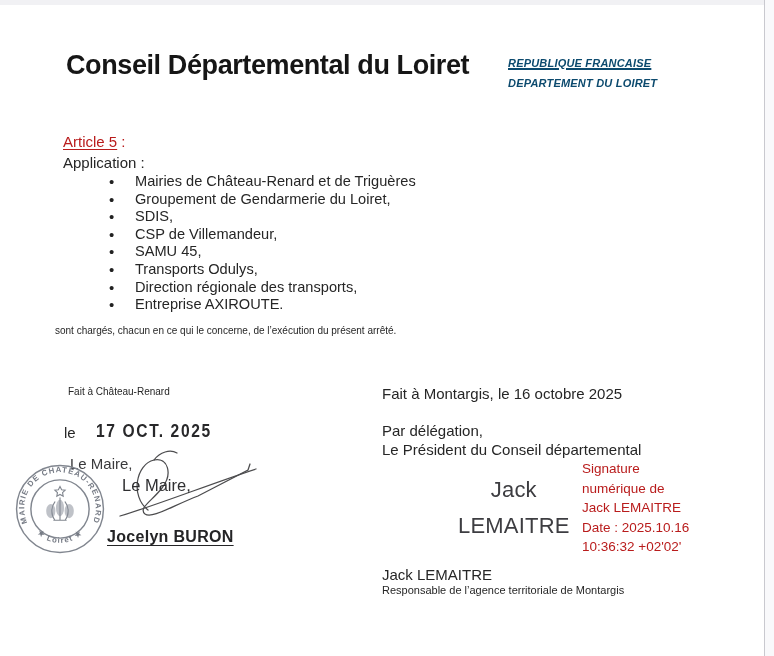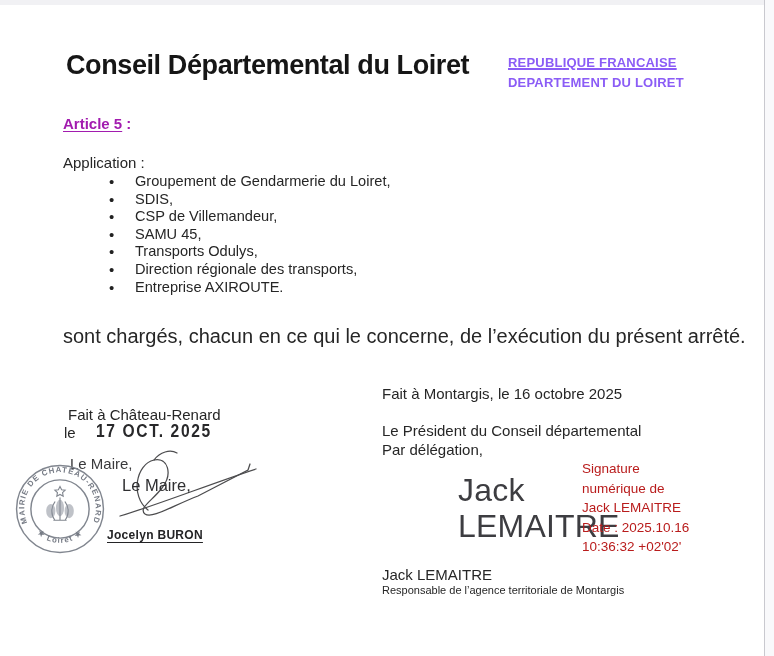--- a/index.html
+++ b/index.html
@@ -13,63 +13,63 @@
   .scan-right-line{position:absolute;left:764px;top:0;width:1px;height:656px;background:#c9c9cf;}
   .scan-right-zone{position:absolute;left:765px;top:0;width:9px;height:656px;background:#f9f9fb;}
 
   .abs{position:absolute;}
   .doc-title{
     left:66px;top:50px;margin:0;
     font-size:27px;font-weight:700;letter-spacing:-0.4px;color:#161616;
     white-space:nowrap;
   }
   .header-right{left:508px;top:53px;width:230px;line-height:20px;}
-  .header-right .line{font-size:13px;font-weight:700;color:#8b5cf6;letter-spacing:0.2px;white-space:nowrap;}
+  .header-right .line{font-size:11px;font-weight:700;color:#0c4a6e;letter-spacing:0.2px;white-space:nowrap;font-style:italic;}
   .u-tight{text-decoration:underline;text-underline-offset:1px;text-decoration-thickness:1.5px;}
 
-  .article-heading{left:63px;top:115px;font-size:15px;font-weight:700;color:#a21caf;}
+  .article-heading{left:63px;top:133px;font-size:15px;font-weight:400;color:#b91c1c;}
   .article-heading .u{text-decoration:underline;text-underline-offset:2px;}
   .application{left:63px;top:154px;font-size:15px;}
   ul.recipients{left:63px;top:173px;margin:0;padding:0;list-style:none;width:560px;}
   ul.recipients li{
     position:relative;padding-left:72px;font-size:14.6px;line-height:17.6px;
     white-space:nowrap;
   }
   ul.recipients li::before{
     content:"\2022";position:absolute;left:46px;top:0;font-size:15px;color:#222;
   }
-  .closing{left:63px;top:325px;font-size:20px;white-space:nowrap;}
+  .closing{left:55px;top:325px;font-size:10px;white-space:nowrap;}
 
-  .fait-left{left:68px;top:386px;font-size:15px;margin-top:20px;}
+  .fait-left{left:68px;top:386px;font-size:10px;}
   .date-le{left:64px;top:424px;font-size:15px;}
   .date-stamp{
     left:96px;top:420px;font-size:19px;font-weight:700;color:#28282a;
     letter-spacing:2px;transform:scaleX(0.82);transform-origin:left top;
     white-space:nowrap;
   }
   .maire-typed{left:70px;top:455px;font-size:15px;color:#3a3a3c;}
   .maire-hand{left:122px;top:476px;font-size:16.5px;color:#2f2f31;}
   .buron{
-    left:107px;top:528px;font-size:12px;font-weight:700;letter-spacing:0.3px;
+    left:107px;top:528px;font-size:16px;font-weight:700;letter-spacing:0.3px;
     text-decoration:underline;text-underline-offset:3px;color:#242426;
   }
   .stamp-svg{left:14px;top:463px;width:92px;height:92px;}
   .stamp-svg .ring{fill:none;stroke:#81868f;stroke-width:1.4;}
   .stamp-svg .ring-text{font-family:"Liberation Sans",sans-serif;font-size:7.6px;font-weight:700;
     letter-spacing:1.1px;fill:#767b85;}
   .stamp-svg .emblem{fill:none;stroke:#81868f;stroke-width:1.1;stroke-linecap:round;}
   .stamp-svg .emblem-fill{fill:#8b909a;opacity:0.55;stroke:none;}
   .sig-svg{left:100px;top:438px;width:200px;height:105px;}
   .sig-svg path{fill:none;stroke:#4c4c4e;stroke-width:1.25;stroke-linecap:round;}
 
   .fait-right{left:382px;top:385px;font-size:15px;}
   .president-block{left:382px;top:422px;font-size:15px;line-height:18.5px;}
   .digital-name{
-    left:458px;top:472px;font-size:32px;line-height:36px;font-weight:500;
-    color:#3d3d41;letter-spacing:0.2px;
+    left:458px;top:472px;font-size:22px;line-height:36px;font-weight:500;
+    color:#3d3d41;letter-spacing:0.2px;text-align:center;
   }
   .digital-details{
     left:582px;top:459px;width:160px;font-size:13.5px;line-height:19.6px;
     font-weight:500;color:#b91c1c;
   }
   .name-typed{left:382px;top:566px;font-size:15px;}
   .role-typed{left:382px;top:584px;font-size:11px;white-space:nowrap;}
 </style>
 </head>
 <body>
@@ -84,20 +84,21 @@
   <div class="abs header-right">
     <div class="line u-tight">REPUBLIQUE FRANCAISE</div>
     <div class="line">DEPARTEMENT DU LOIRET</div>
   </div>
 
   <div class="abs article-heading"><span class="u">Article 5</span><span> :</span></div>
 
   <div class="abs application">Application :</div>
 
   <ul class="abs recipients">
+    <li>Mairies de Château-Renard et de Triguères</li>
     <li>Groupement de Gendarmerie du Loiret,</li>
     <li>SDIS,</li>
     <li>CSP de Villemandeur,</li>
     <li>SAMU 45,</li>
     <li>Transports Odulys,</li>
     <li>Direction régionale des transports,</li>
     <li>Entreprise AXIROUTE.</li>
   </ul>
 
   <div class="abs closing">sont chargés, chacun en ce qui le concerne, de l’exécution du présent arrêté.</div>
@@ -129,22 +130,22 @@
     <path d="M 48 72 C 30 58, 36 26, 54 22 C 68 19, 73 36, 62 50 C 52 63, 38 70, 45 76 C 52 81, 72 68, 98 58 L 148 32 L 150 26"></path>
     <path d="M 20 78 C 60 66, 110 46, 156 31"></path>
     <path d="M 54 22 C 60 14, 70 11, 77 15"></path>
   </svg>
 
   <div class="abs maire-hand">Le Maire,</div>
   <div class="abs buron">Jocelyn BURON</div>
 
   <div class="abs fait-right">Fait à Montargis, le 16 octobre 2025</div>
   <div class="abs president-block">
+    <div>Par délégation,</div>
     <div>Le Président du Conseil départemental</div>
-    <div>Par délégation,</div>
   </div>
 
   <div class="abs digital-name">
     <div>Jack</div>
     <div>LEMAITRE</div>
   </div>
 
   <div class="abs digital-details">
     <div>Signature</div>
     <div>numérique de</div>

